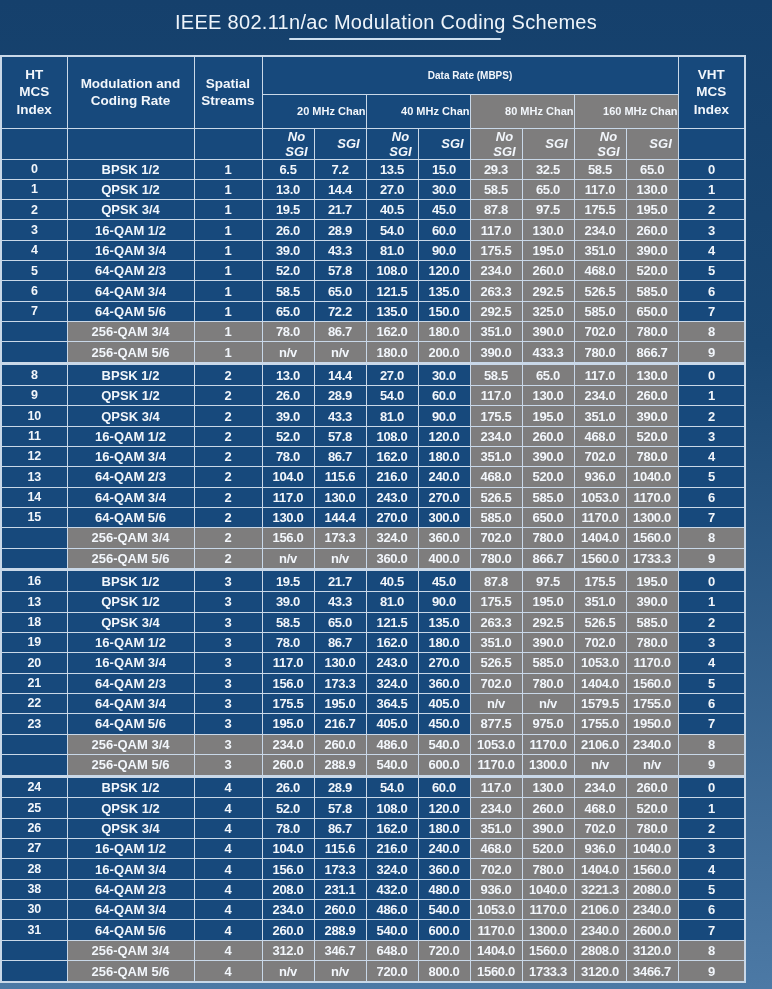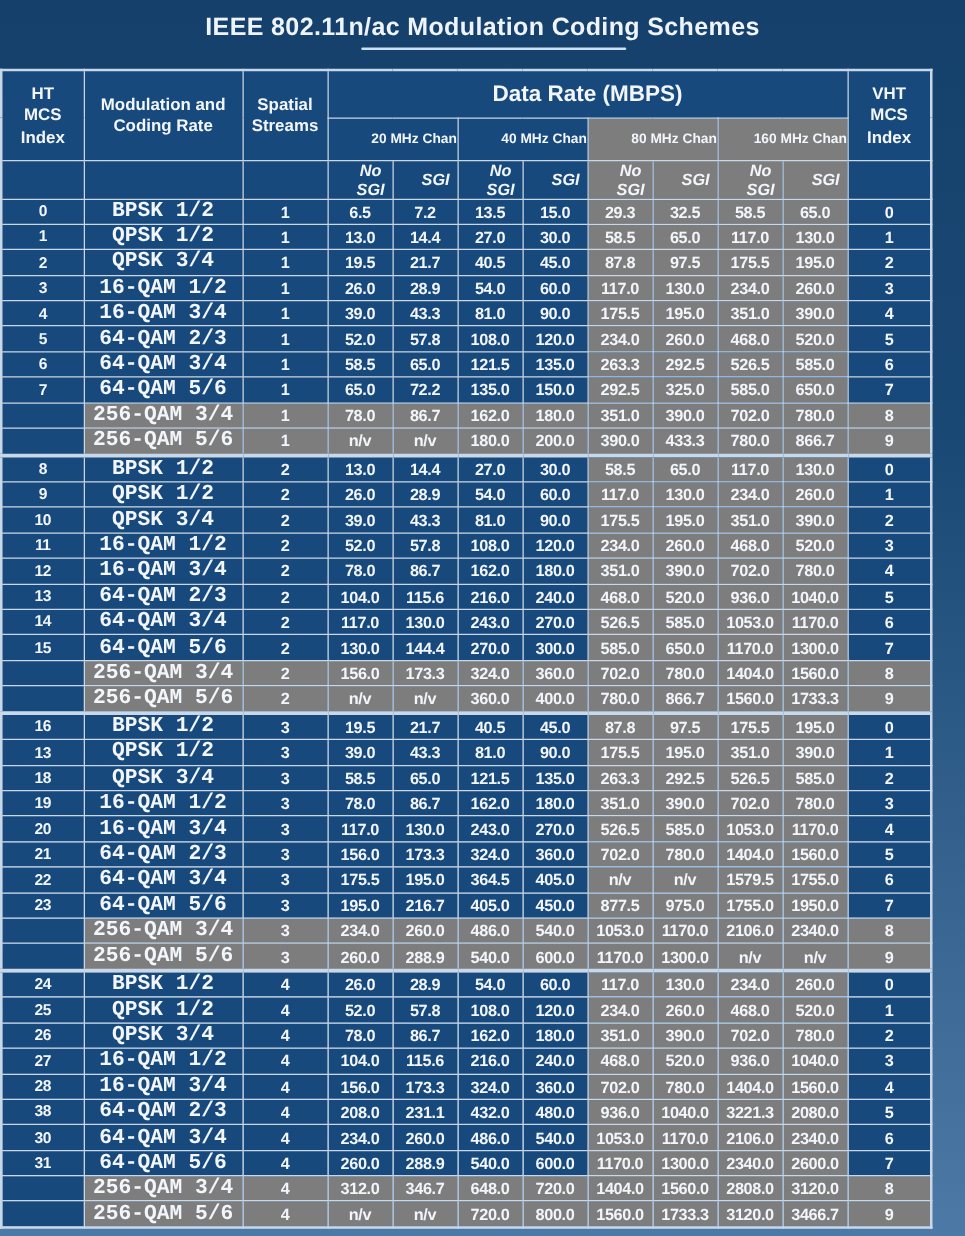--- a/index.html
+++ b/index.html
@@ -11,47 +11,47 @@
   html,body{margin:0;padding:0;}
   body{
     width:772px;height:989px;overflow:hidden;
     background:linear-gradient(180deg,var(--bg-top) 0%,var(--bg-mid) 35%,var(--bg-bottom) 100%);
     font-family:"Liberation Sans",sans-serif;
     color:var(--text);
     -webkit-font-smoothing:antialiased;
   }
   .title-wrap{height:55px;text-align:center;padding-top:11px;}
   .page-title{
-    display:block;font-size:20px;font-weight:bold;letter-spacing:.3px;
+    display:block;font-size:20px;font-weight:normal;letter-spacing:.3px;
     color:#eef4fa;margin:0;
   }
   .title-underline{
     width:212px;height:2px;background:#cfe0ef;border-radius:1px;
     margin:4px auto 0;transform:translateX(9px);
   }
   table{
     border-collapse:collapse;table-layout:fixed;
     width:744px;height:928px;
     border:2px solid var(--border);
   }
   th,td{
     border:1px solid var(--border);
     text-align:center;vertical-align:middle;
     padding:0;overflow:hidden;color:var(--text);
   }
   .blue{background:var(--cell-blue);}
   .gray{background:var(--cell-gray);}
   thead th{font-weight:bold;}
-  .row-a th{height:38px;font-size:18px;}
+  .row-a th{height:38px;font-size:10px;}
   .row-b th{height:34px;font-size:11px;text-align:right;}
   .row-c th{height:21px;font-size:13px;font-style:italic;font-weight:bold;padding-left:17px;}
   th.multiline{white-space:pre-line;line-height:1.3;font-size:13.5px;}
   tbody td{font-size:13px;font-weight:bold;letter-spacing:-.3px;line-height:1;}
   tbody td.ht{font-size:12.5px;}
-  tbody td.mod{font-size:17px;letter-spacing:0;font-family:Liberation Mono, monospace;}
+  tbody td.mod{font-size:13px;letter-spacing:0;}
   tr.group-start td{border-top:3px solid var(--border);}
 </style>
 </head>
 <body>
 
 <div class="title-wrap">
   <span class="page-title">IEEE 802.11n/ac Modulation Coding Schemes</span>
   <div class="title-underline"></div>
 </div>
 

